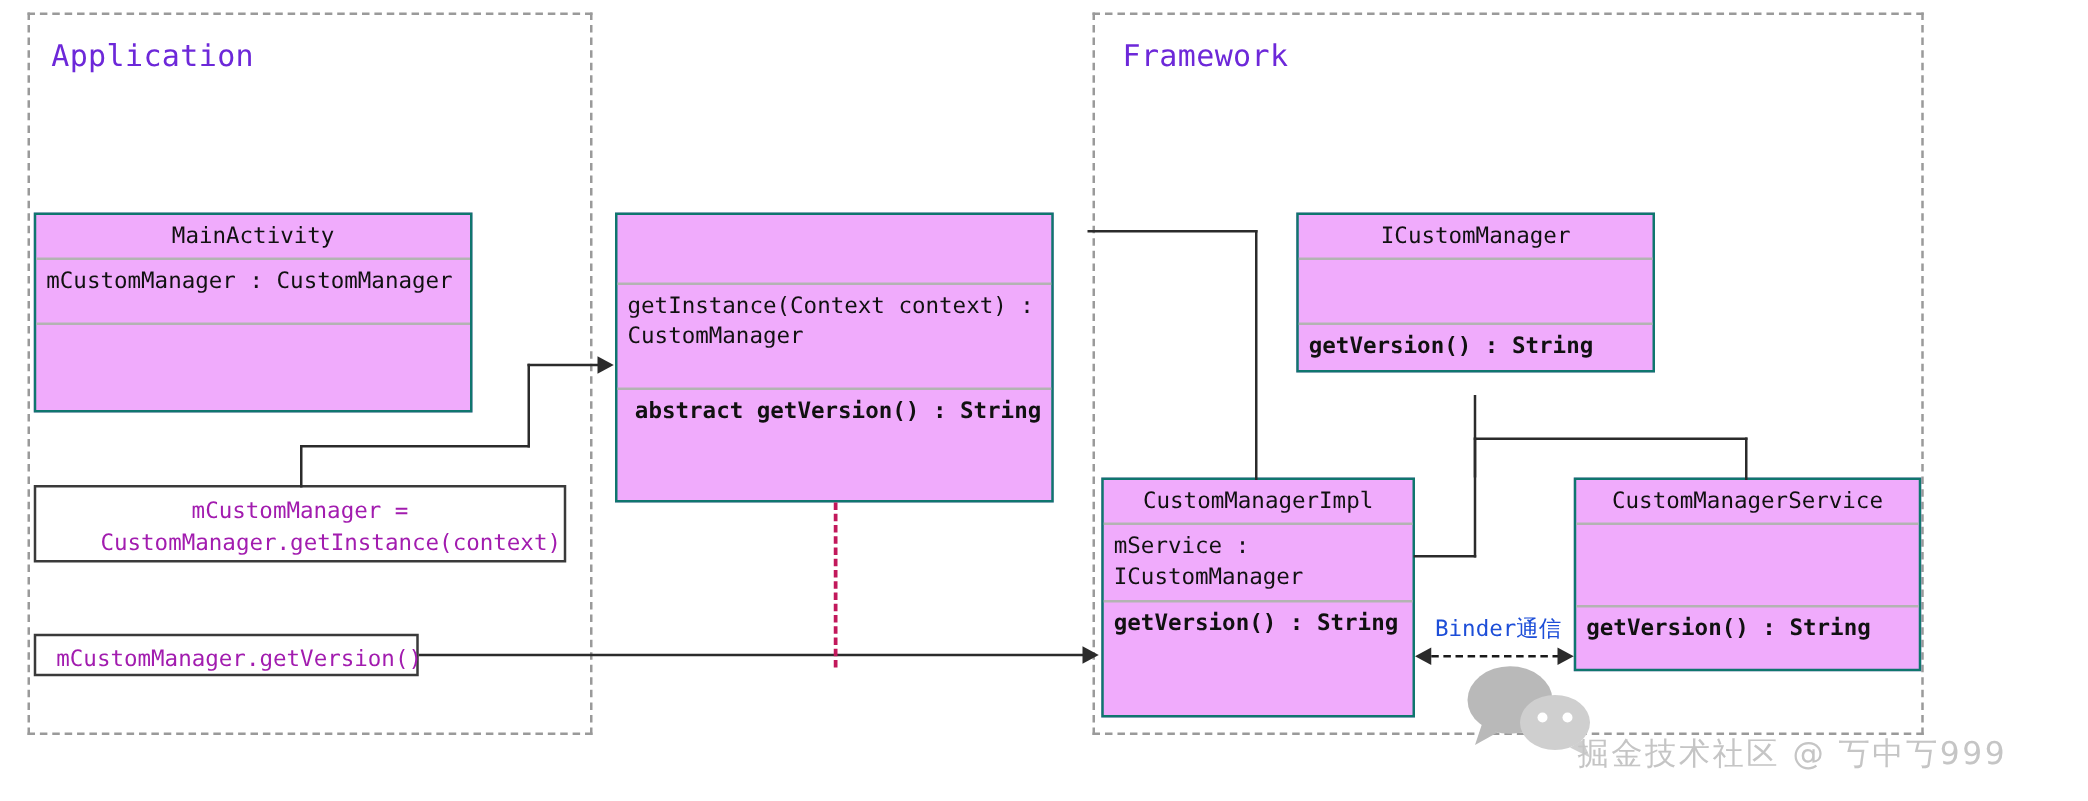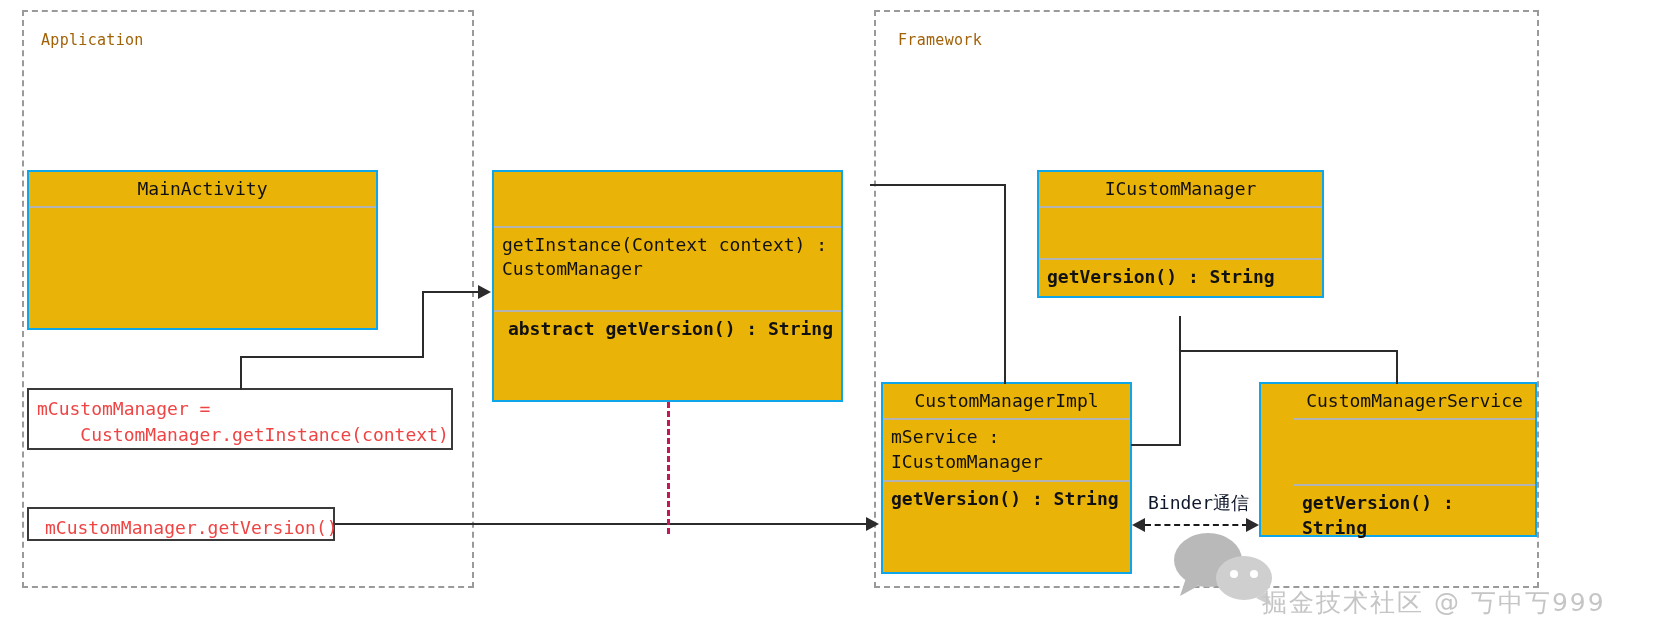--- a/index.html
+++ b/index.html
@@ -2,54 +2,54 @@
 <html><head>
 <meta charset="utf-8">
 <style>
   html,body{margin:0;padding:0;background:#ffffff;}
   body{width:1670px;height:641px;position:relative;overflow:hidden;
        font-family:"DejaVu Sans Mono","Liberation Mono",monospace;}
   .stage{position:absolute;left:0;top:0;width:1670px;height:641px;}
 
   
   .package{position:absolute;border:2px dashed #9a9a9a;box-sizing:border-box;background:transparent;}
-  .package-label{position:absolute;font-size:15px;color:#a16207;white-space:nowrap;letter-spacing:.3px;}
+  .package-label{position:absolute;font-size:24px;color:#6d28d9;white-space:nowrap;letter-spacing:.3px;}
 
   
-  .uml{position:absolute;box-sizing:border-box;border:2px solid #0ea5e9;background:#eab308;}
+  .uml{position:absolute;box-sizing:border-box;border:2px solid #0f766e;background:#f0abfc;}
   .uml .row{box-sizing:border-box;border-bottom:2px solid #b3b3b3;padding:5px 8px;
             font-size:18px;color:#111;line-height:1.35;white-space:pre-wrap;}
   .uml .row:last-child{border-bottom:none;font-weight:bold;}
   .uml .title{text-align:center;padding:5px 8px;}
   .uml .empty{padding:0;}
 
   
   .note{position:absolute;box-sizing:border-box;border:2px solid #3a3a3a;background:#fff;
-        font-size:18px;color:#ef4444;line-height:1.45;padding:6px 8px;white-space:pre;}
+        font-size:18px;color:#a21caf;line-height:1.45;padding:6px 8px;white-space:pre;text-align:center;}
 
   
   .ln{position:absolute;background:#2b2b2b;}
   .lnh{height:2px;}
   .lnv{width:2px;}
   .red-dash{position:absolute;width:0;border-left:3px dashed #c2185b;}
 
   
   .tri-up{position:absolute;width:0;height:0;border-left:11px solid transparent;
           border-right:11px solid transparent;border-bottom:16px solid #fff;
           filter:drop-shadow(0 0 0 #000);}
   .tri-left{position:absolute;width:0;height:0;}
 
   
   .arrow-right{position:absolute;width:0;height:0;border-top:7px solid transparent;
                border-bottom:7px solid transparent;border-left:13px solid #2b2b2b;}
   .arrow-left-s{position:absolute;width:0;height:0;border-top:7px solid transparent;
                border-bottom:7px solid transparent;border-right:13px solid #2b2b2b;}
 
   
-  .binder-label{position:absolute;color:#0f172a;font-size:18px;white-space:nowrap;}
+  .binder-label{position:absolute;color:#1d4ed8;font-size:18px;white-space:nowrap;}
   .binder-line{position:absolute;height:0;border-top:2px dashed #1a1a1a;}
 
   
   .wm{position:absolute;color:#b9b9b9;white-space:nowrap;
       font-family:"DejaVu Sans","Liberation Sans",sans-serif;pointer-events:none;}
   .wm-main{font-size:46px;letter-spacing:4px;}
   .wm-sub{font-size:25px;letter-spacing:2px;color:#c5c5c5;}
   .wechat{position:absolute;pointer-events:none;}
 </style>
 </head>
@@ -58,20 +58,21 @@
 <div class="stage">
 
   <div class="package" style="left:22px;top:10px;width:452px;height:578px;"></div>
   <div class="package-label" style="left:41px;top:31px;">Application</div>
 
   <div class="package" style="left:874px;top:10px;width:665px;height:578px;"></div>
   <div class="package-label" style="left:898px;top:31px;">Framework</div>
 
   <div class="uml" style="left:27px;top:170px;width:351px;height:160px;">
     <div class="row title">MainActivity</div>
+    <div class="row" style="height:52px;">mCustomManager : CustomManager</div>
     <div class="row empty" style="height:70px;"></div>
   </div>
 
   <div class="uml" style="left:492px;top:170px;width:351px;height:232px;">
     <div class="row empty" style="height:56px;"></div>
     <div class="row" style="height:84px;">getInstance(Context context) :
 CustomManager</div>
     <div class="row" style="height:68px;text-align:right;">abstract getVersion() : String</div>
   </div>
 
@@ -81,21 +82,21 @@
     <div class="row" style="height:42px;">getVersion() : String</div>
   </div>
 
   <div class="uml" style="left:881px;top:382px;width:251px;height:192px;">
     <div class="row title">CustomManagerImpl</div>
     <div class="row" style="height:62px;">mService :
 ICustomManager</div>
     <div class="row" style="height:96px;">getVersion() : String</div>
   </div>
 
-  <div class="uml" style="left:1259px;top:382px;width:278px;height:155px;padding-left:33px;">
+  <div class="uml" style="left:1259px;top:382px;width:278px;height:155px;">
     <div class="row title">CustomManagerService</div>
     <div class="row empty" style="height:66px;"></div>
     <div class="row" style="height:52px;">getVersion() : String</div>
   </div>
 
   <div class="note" style="left:27px;top:388px;width:426px;height:62px;">mCustomManager =
     CustomManager.getInstance(context)</div>
 
   <div class="note" style="left:27px;top:507px;width:308px;height:34px;padding-left:16px;">mCustomManager.getVersion()</div>
 

